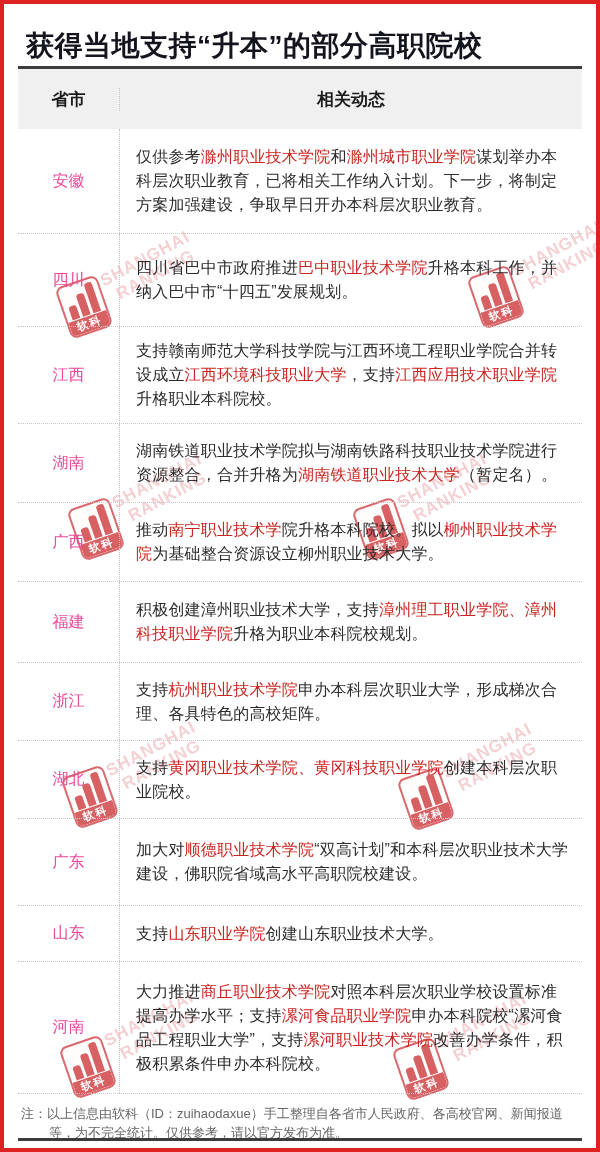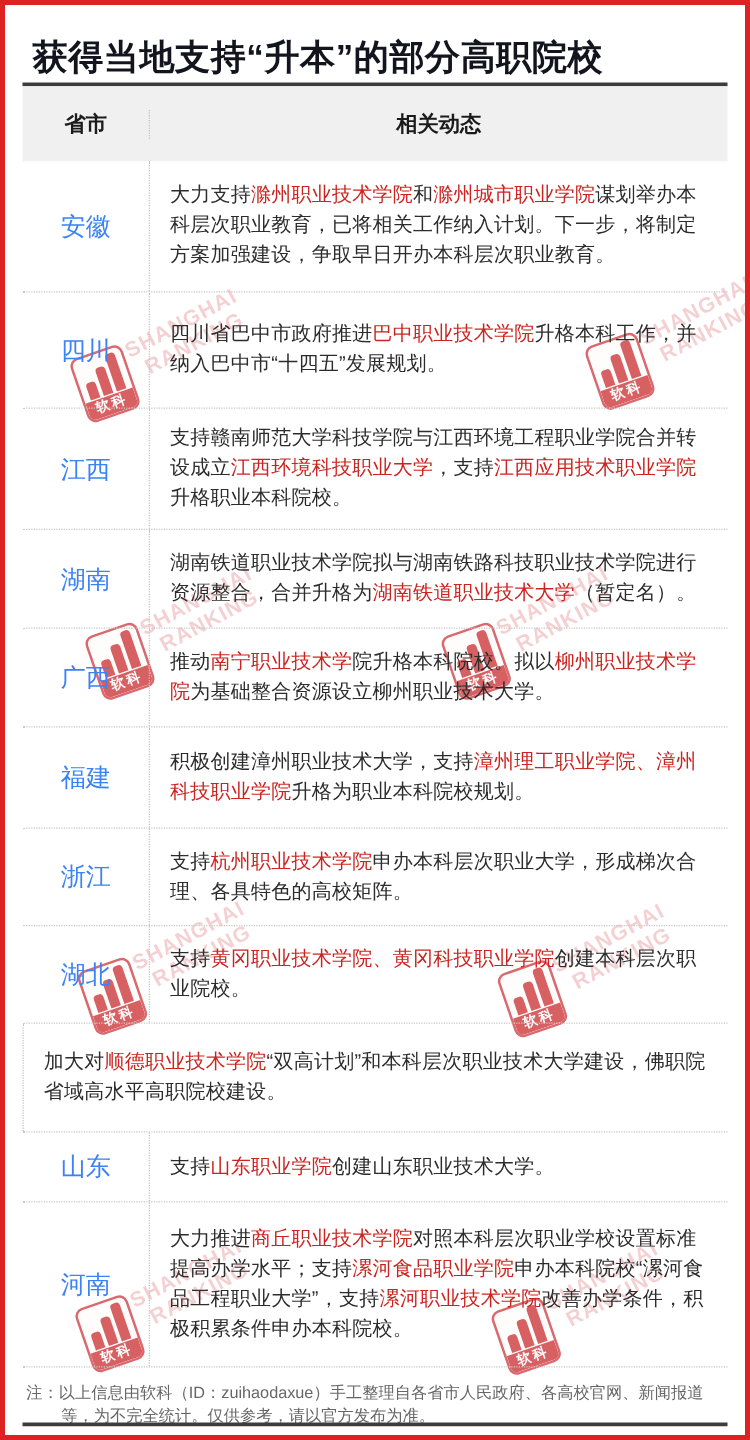--- a/index.html
+++ b/index.html
@@ -41,21 +41,21 @@
     border-left:1px dotted #c3c3c3;
     display:flex; align-items:center;
     text-align:center; justify-content:center;
   }
   .row {
     display:flex; align-items:stretch;
     border-bottom:1px dotted #c8c8c8;
     background:transparent;
   }
   .row .col-prov {
-    font-size:20px; color:#3b82f6; font-weight:500;
+    font-size:16px; color:#ec4899; font-weight:500;
   }
   .row .col-news {
     justify-content:flex-start; text-align:left;
     padding:0;
   }
   .news {
     margin:0; padding:12px 10px 12px 16px;
     font-size:16px; line-height:24px; color:#2c2c2c;
     letter-spacing:0.2px;
   }
@@ -237,21 +237,21 @@
 
   <div class="table">
     <div class="thead">
       <div class="col-prov">省市</div>
       <div class="col-news">相关动态</div>
     </div>
     <div>
         <div class="row" style="min-height: 104px;">
           <div class="col-prov">安徽</div>
           <div class="col-news">
-            <p class="news"><span>大力支持</span><span class="hl">滁州职业技术学院</span><span>和</span><span class="hl">滁州城市职业学院</span><span>谋划举办本科层次职业教育，已将相关工作纳入计划。下一步，将制定方案加强建设，争取早日开办本科层次职业教育。</span></p>
+            <p class="news"><span>仅供参考</span><span class="hl">滁州职业技术学院</span><span>和</span><span class="hl">滁州城市职业学院</span><span>谋划举办本科层次职业教育，已将相关工作纳入计划。下一步，将制定方案加强建设，争取早日开办本科层次职业教育。</span></p>
           </div>
         </div>
         <div class="row" style="min-height: 92px;">
           <div class="col-prov">四川</div>
           <div class="col-news">
             <p class="news"><span>四川省巴中市政府推进</span><span class="hl">巴中职业技术学院</span><span>升格本科工作，并纳入巴中市“十四五”发展规划。</span></p>
           </div>
         </div>
         <div class="row" style="min-height: 85px;">
           <div class="col-prov">江西</div>
@@ -283,20 +283,21 @@
             <p class="news"><span>支持</span><span class="hl">杭州职业技术学院</span><span>申办本科层次职业大学，形成梯次合理、各具特色的高校矩阵。</span></p>
           </div>
         </div>
         <div class="row" style="min-height: 77px;">
           <div class="col-prov">湖北</div>
           <div class="col-news">
             <p class="news"><span>支持</span><span class="hl">黄冈职业技术学院、黄冈科技职业学院</span><span>创建本科层次职业院校。</span></p>
           </div>
         </div>
         <div class="row" style="min-height: 86px;">
+          <div class="col-prov">广东</div>
           <div class="col-news">
             <p class="news"><span>加大对</span><span class="hl">顺德职业技术学院</span><span>“双高计划”和本科层次职业技术大学建设，佛职院省域高水平高职院校建设。</span></p>
           </div>
         </div>
         <div class="row" style="min-height: 55px;">
           <div class="col-prov">山东</div>
           <div class="col-news">
             <p class="news"><span>支持</span><span class="hl">山东职业学院</span><span>创建山东职业技术大学。</span></p>
           </div>
         </div>

